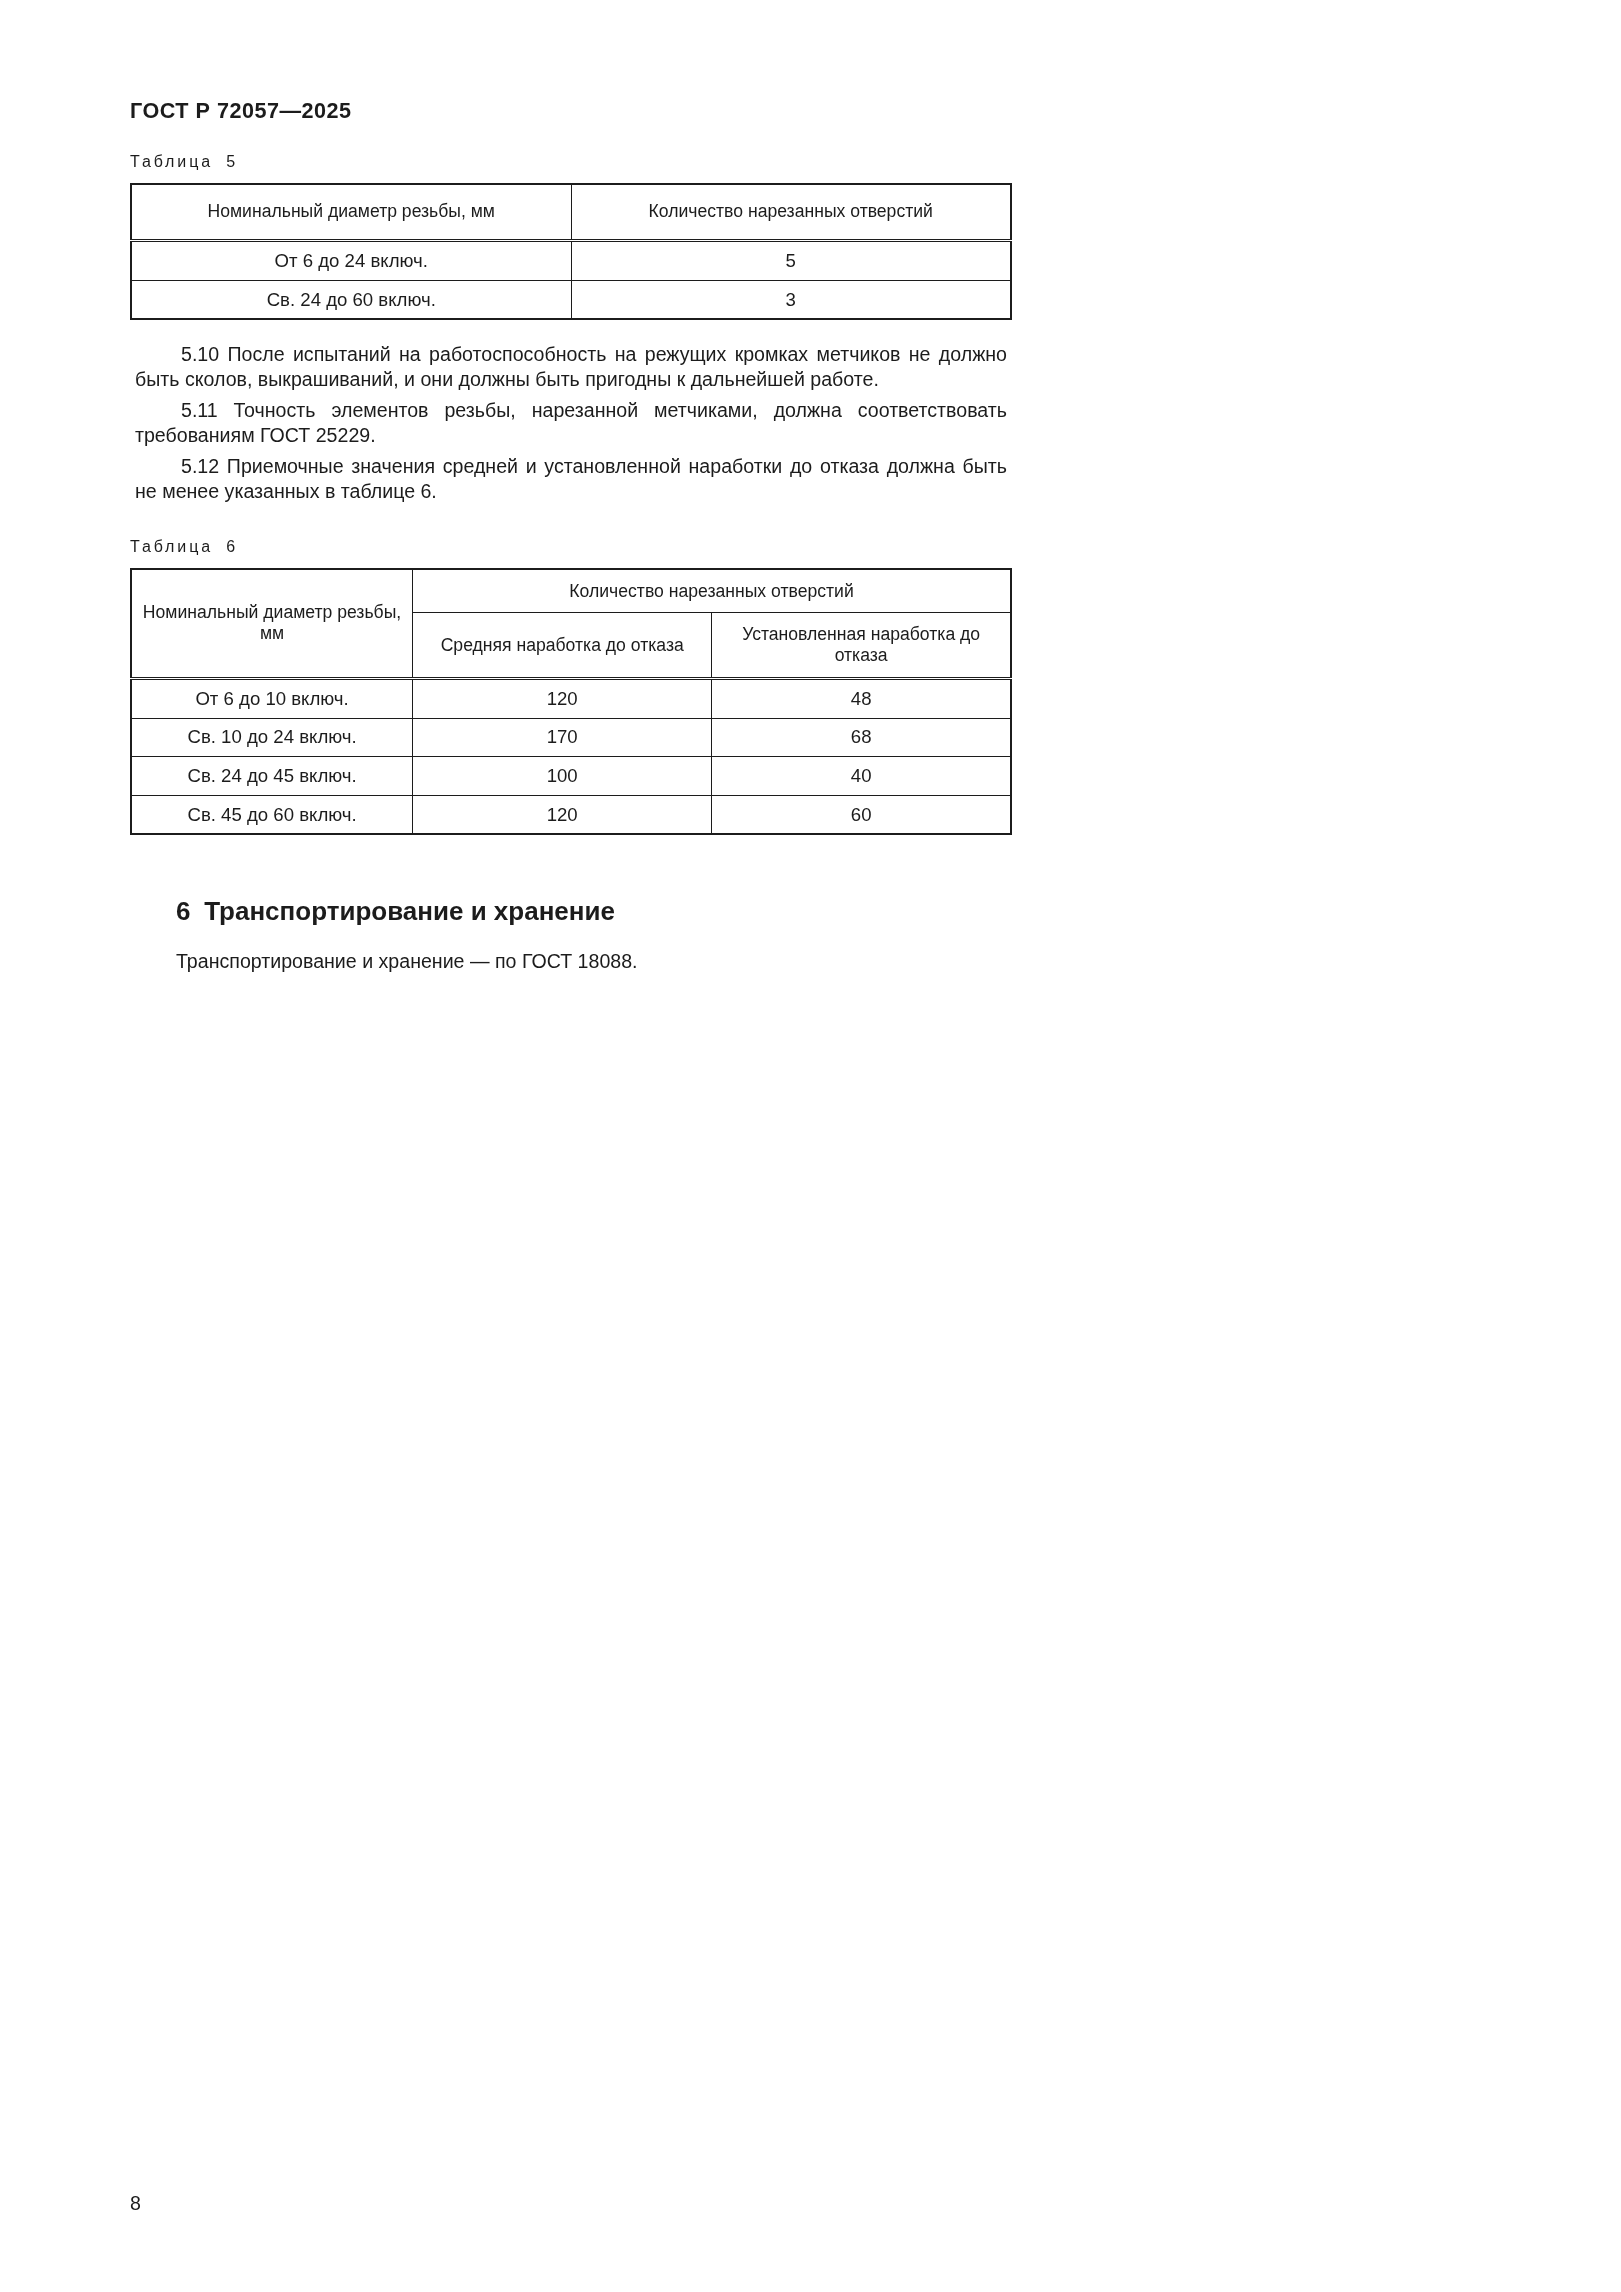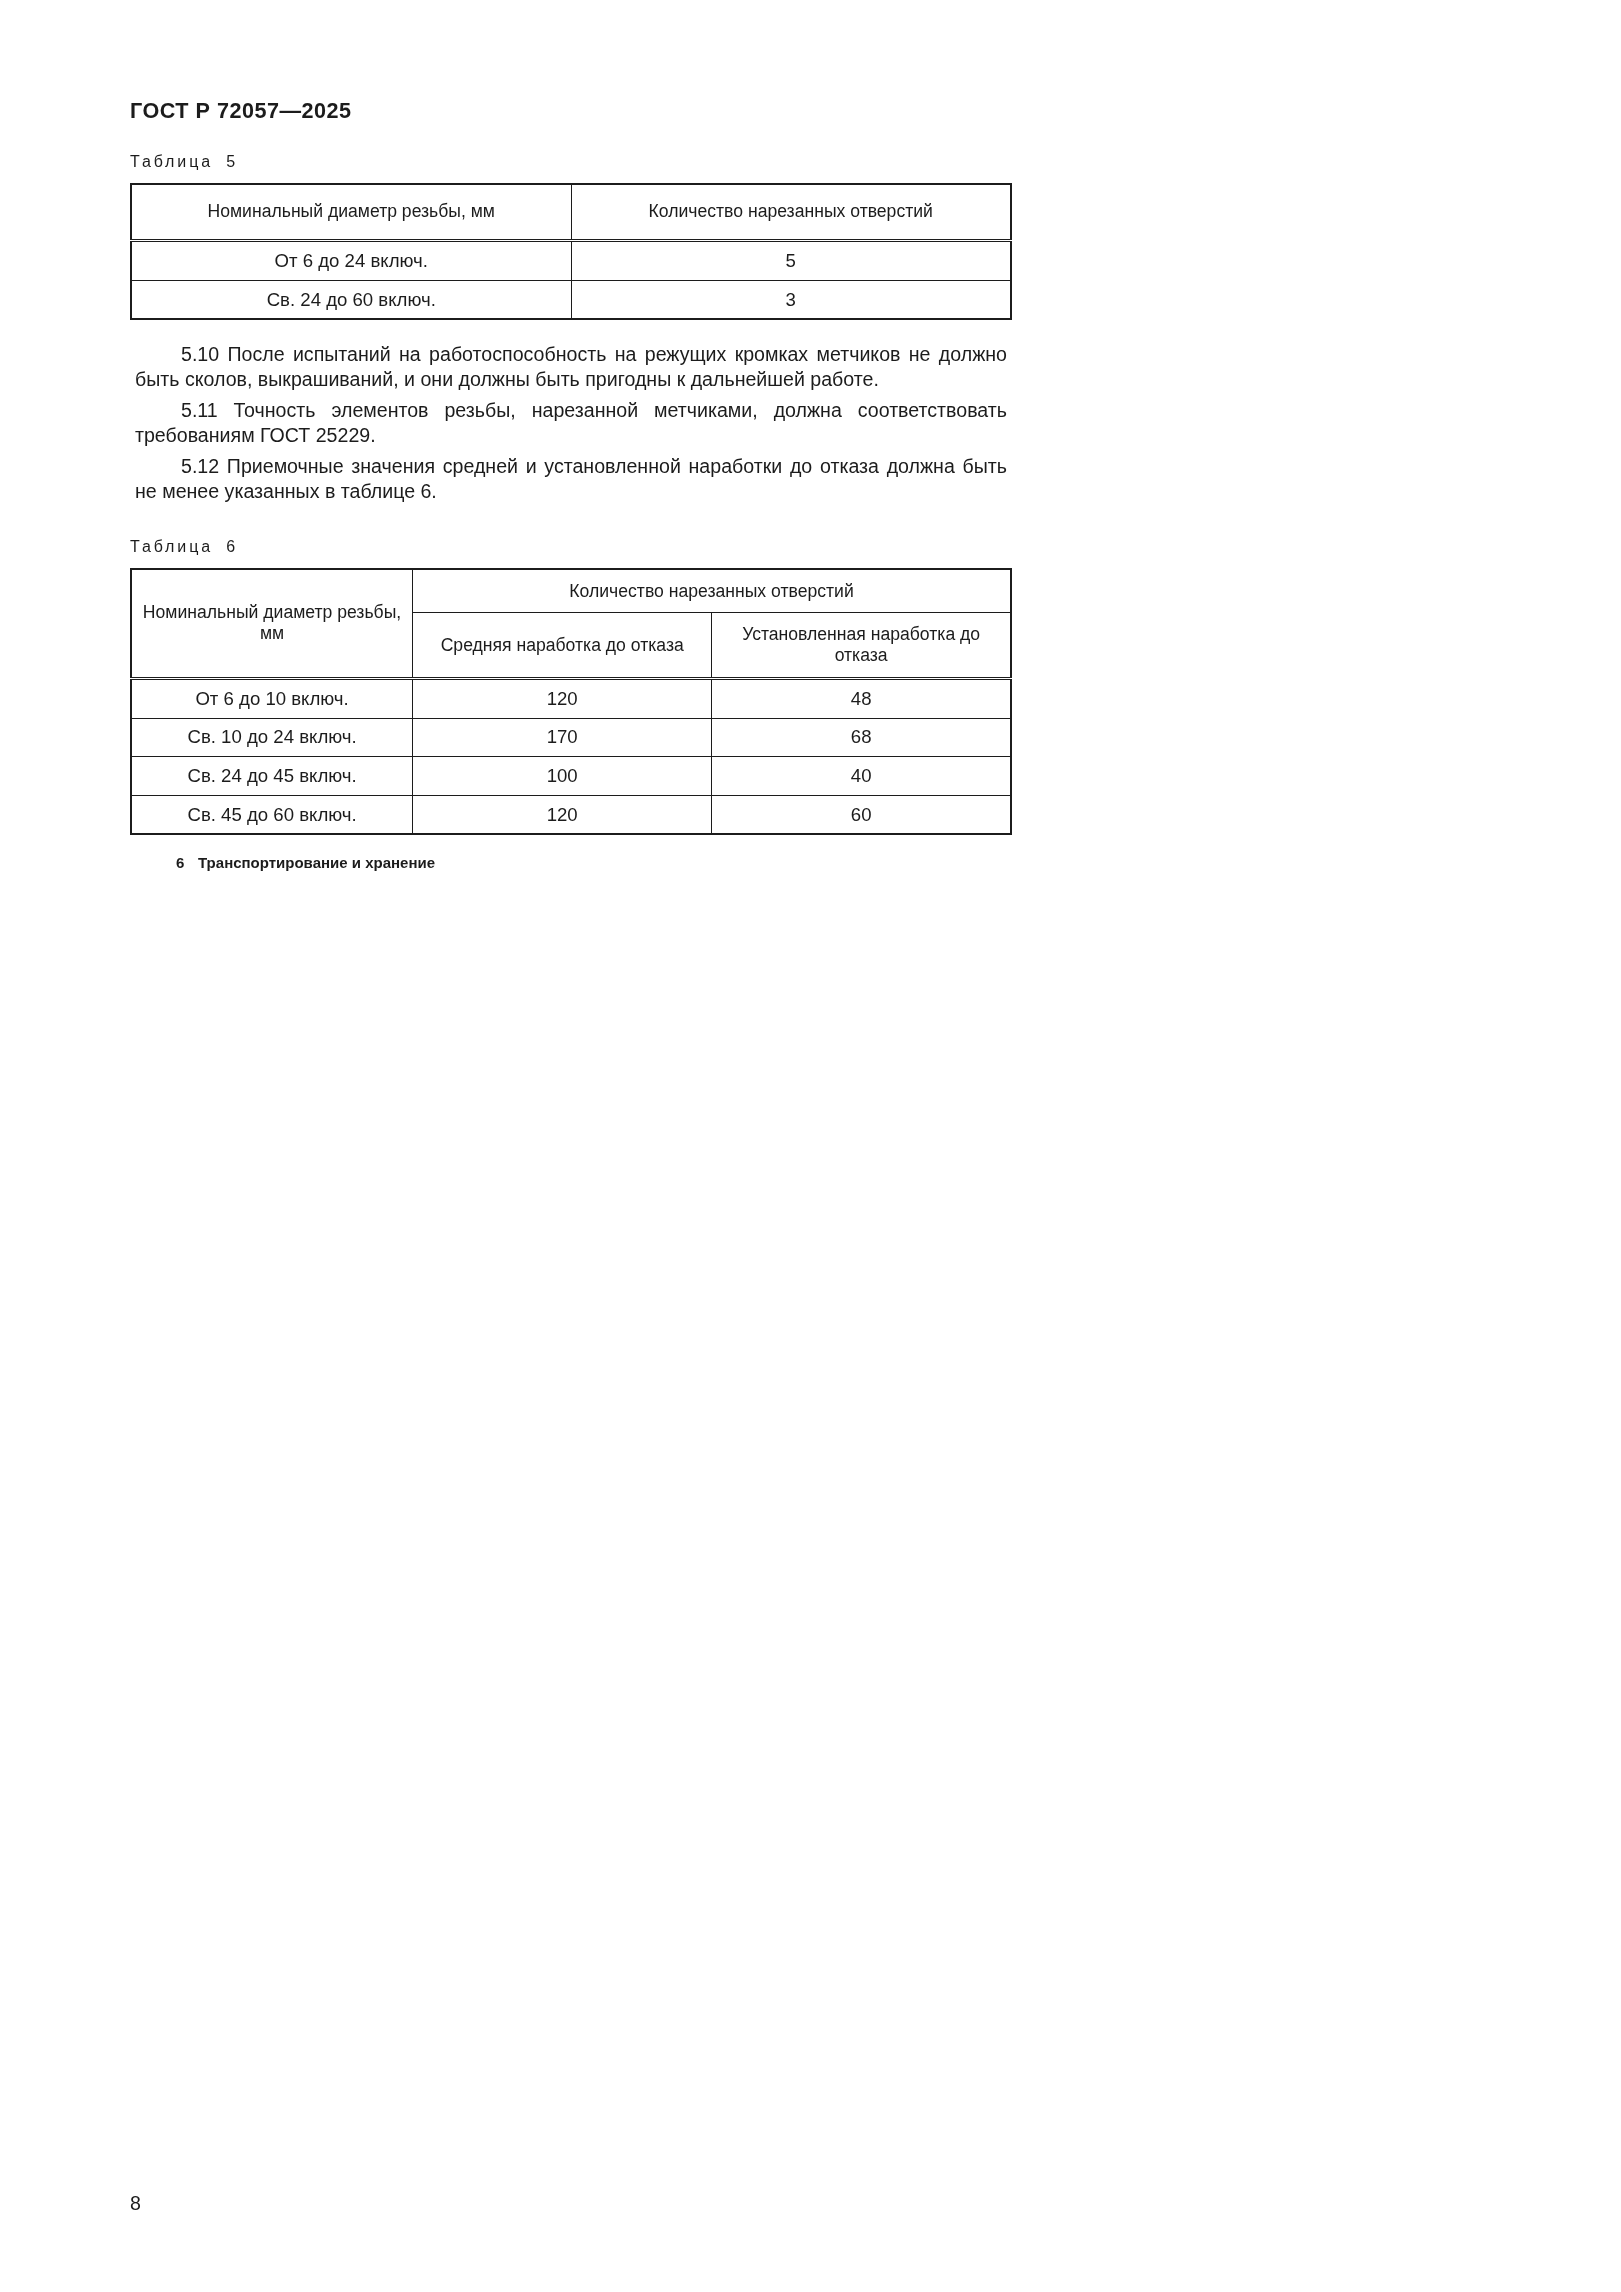--- a/index.html
+++ b/index.html
@@ -52,23 +52,23 @@
   table.t6 th { padding: 10.8px 9.8px; }
   .paragraphs { margin-top: 21.6px; }
   .para {
     font-size: 19.6px;
     line-height: 25.5px;
     text-indent: 46px;
     margin: 5px;
     text-align: justify;
   }
   .section-heading {
-    margin-top: 19px;
+    margin-top: 61px;
     margin-left: 46px;
-    font-size: 15px;
+    font-size: 26px;
     font-weight: bold;
   }
   .section-heading .num { margin-right: 13.7px; }
   .section-body {
     margin-top: 21.6px;
     font-size: 19.6px;
     line-height: 25.5px;
     text-indent: 46px;
   }
   .page-number {
@@ -156,18 +156,19 @@
           <td>120</td>
           <td>60</td>
         </tr>
       </tbody>
     </table>
 
     <div class="section-heading">
       <span class="num">6</span><span>Транспортирование и хранение</span>
     </div>
 
+    <p class="section-body">Транспортирование и хранение — по ГОСТ 18088.</p>
 
   </div>
 
   <div class="page-number">8</div>
 </div>
 
 
 </body></html>

